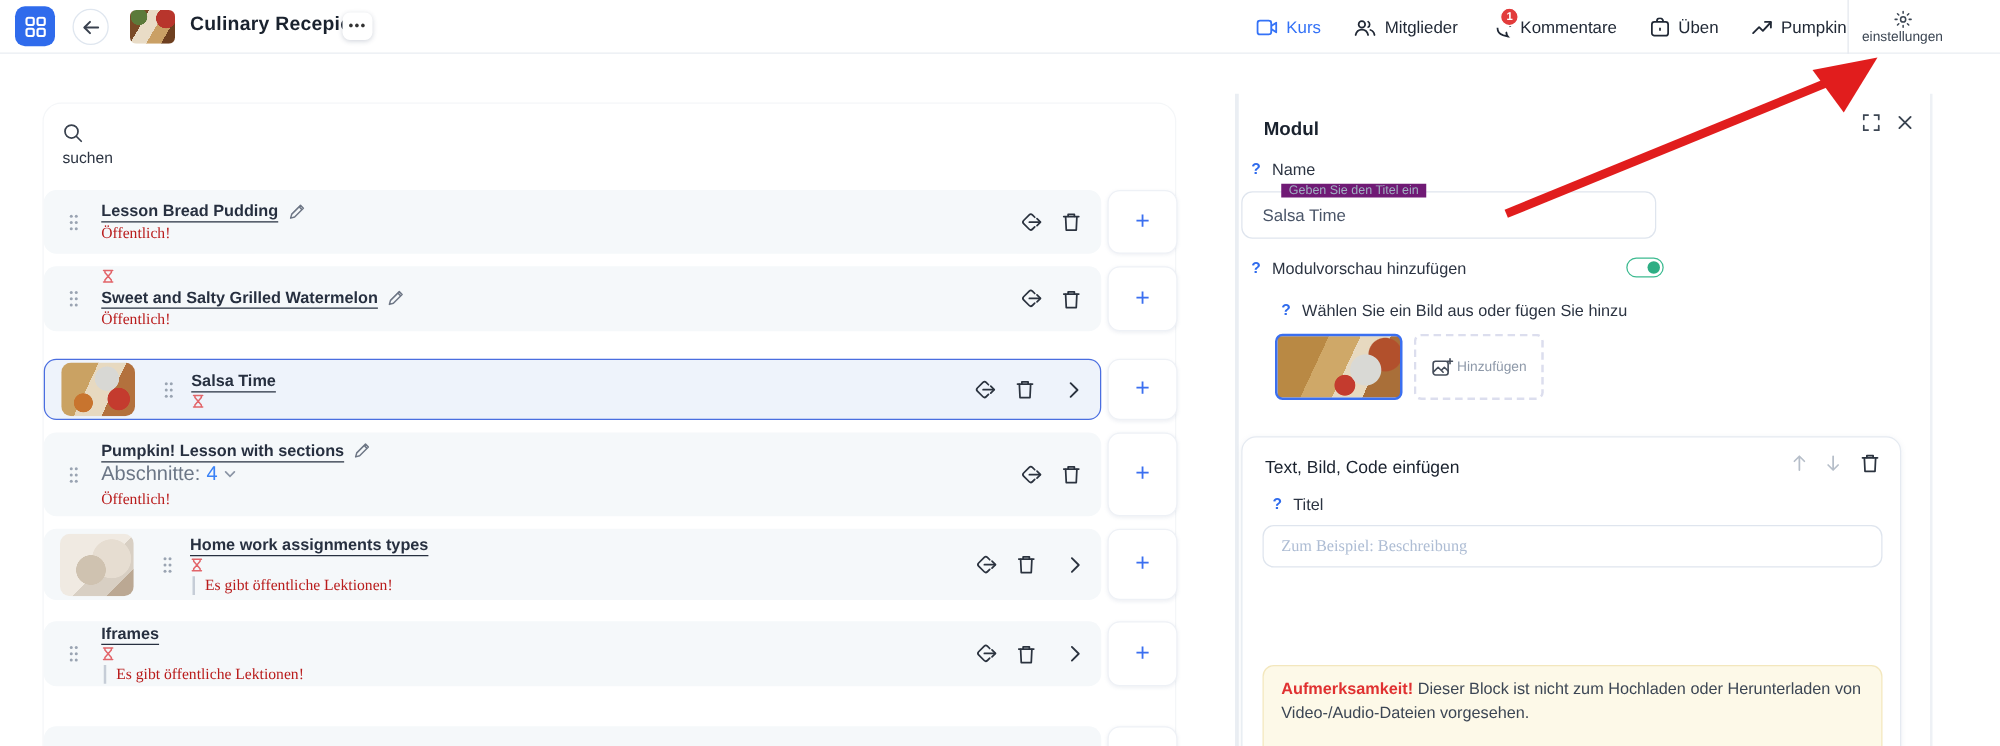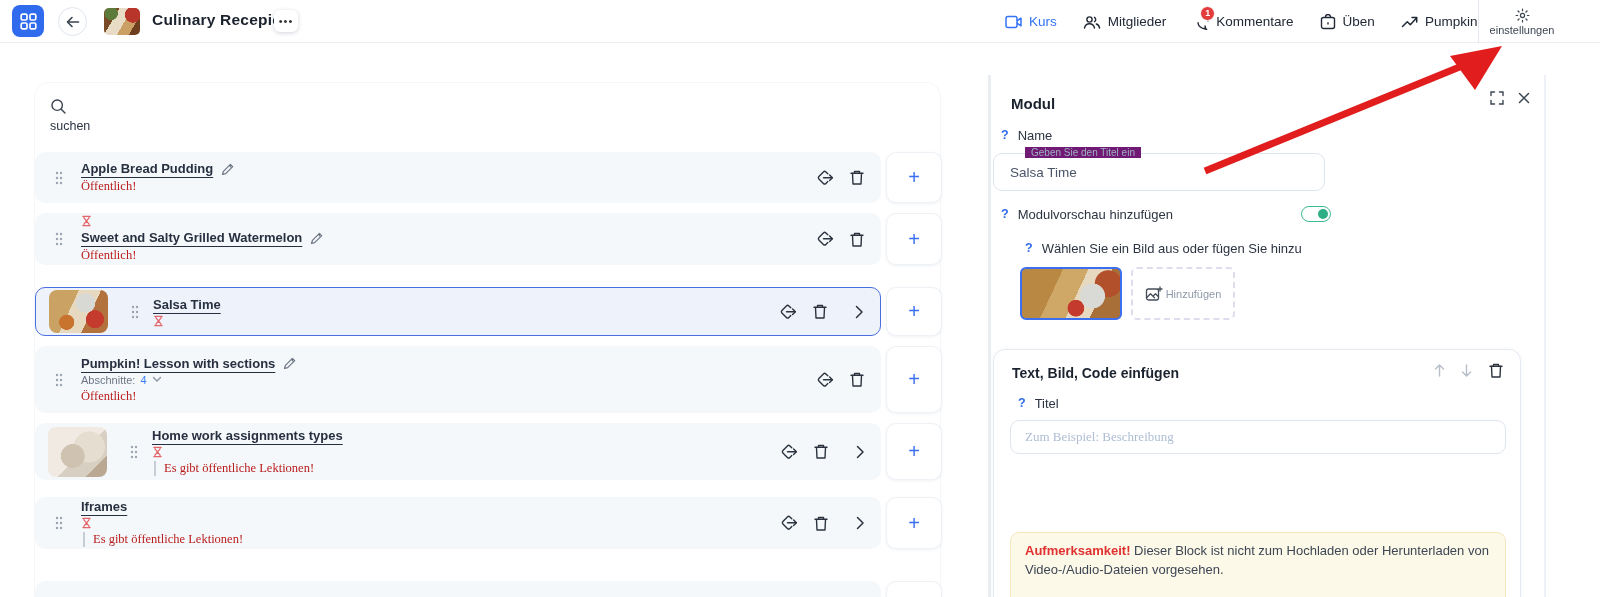--- a/index.html
+++ b/index.html
@@ -46,21 +46,21 @@
   .t-home { width:59px; height:50px;
     background:
       radial-gradient(circle at 42% 58%, #cfc2b0 0 26%, transparent 27%),
       radial-gradient(circle at 70% 40%, #e6ddd1 0 30%, transparent 31%),
       linear-gradient(135deg,#f0eae2 0 55%, #d8cfc3 55% 80%, #bba893 80%); }
   .rowbody { display:flex; flex-direction:column; gap:3px; }
   .mtitle { display:flex; align-items:center; gap:8px; font-size:13px; font-weight:600; color:#273040; }
   .mtitle .txt { text-decoration:underline; text-underline-offset:4px; text-decoration-thickness:1px; cursor:pointer; }
   .status-green { font-size:12.5px; color:#b91c1c;font-family:Liberation Serif, serif; }
   .bar-status { border-left:2px solid #c6cdd7; padding-left:8px; margin-left:2px; }
-  .sections { display:flex; align-items:center; gap:5px; font-size:11px; color:#6b7686; }
+  .sections { display:flex; align-items:center; gap:5px; font-size:16px; color:#6b7686; }
   .sections .num { color:#3b82f6; cursor:pointer; }
   .row-actions { margin-left:auto; margin-right:16px; display:flex; align-items:center; gap:15px; }
   .icobtn { display:flex; align-items:center; justify-content:center; cursor:pointer; background:none; border:none; padding:0; }
   .addcard { position:absolute; left:886px; width:56px; background:#fff; border:1px solid #eef1f6; border-radius:10px; box-shadow:0 1px 3px rgba(120,140,170,.12); display:flex; align-items:center; justify-content:center; color:#3b6ff0; font-size:20px; font-weight:400; cursor:pointer; }
 
   
   .panel { position:absolute; left:988px; top:75px; width:558px; height:540px; background:#fff; border-left:3px solid #eaeef3; border-right:2px solid #eef1f5; }
   .panel-title { position:absolute; left:20px; top:20px; font-size:15px; font-weight:bold; color:#1a222e; }
   .panel-topicons { position:absolute; right:14px; top:16px; display:flex; align-items:center; gap:14px; }
   .qrow { position:absolute; display:flex; align-items:flex-start; gap:9px; font-size:13px; color:#2c3442; }
@@ -73,21 +73,21 @@
   .imgthumb { position:absolute; left:29px; top:192px; width:102px; height:53px; border:2px solid #3b6ff0; border-radius:6px; cursor:pointer;
     background:
       radial-gradient(circle at 72% 55%, #d9d9d5 0 16%, transparent 17%),
       radial-gradient(circle at 55% 80%, #c43b2e 0 12%, transparent 13%),
       radial-gradient(circle at 88% 30%, #b2502c 0 14%, transparent 15%),
       linear-gradient(115deg,#b98944 0 34%, #cfa868 34% 55%, #e7d9c0 55% 75%, #a96f39 75%); }
   .addimg-btn { position:absolute; left:140px; top:192px; width:104px; height:53px; border:2px dashed #dcdeee; border-radius:6px; background:#fff; display:flex; align-items:center; justify-content:center; gap:3px; cursor:pointer; }
   .addimg-btn .lbl { font-size:11px; color:#8e99a9; }
 
   .block-card { position:absolute; left:2px; top:274px; width:528px; height:266px; background:#fff; border:1px solid #e5eaf1; border-radius:12px 12px 0 0; box-shadow:0 1px 4px rgba(130,150,175,.10); }
-  .block-title { position:absolute; left:18px; top:15px; font-size:14px; font-weight:bold; color:#1a222e; }
+  .block-title { position:absolute; left:18px; top:15px; font-size:14px; font-weight:normal; color:#1a222e; }
   .block-icons { position:absolute; right:16px; top:12px; display:flex; align-items:center; gap:16px; }
   .titel-input { position:absolute; left:16px; top:70px; width:496px; height:34px; border:1px solid #dfe5ee; border-radius:9px; padding:0 14px; font-size:13px; font-family:Liberation Serif, serif; color:#4a5568; background:#fff; outline:none; }
   .titel-input::placeholder { color:#aebdd4; opacity:1; }
   .info-box { position:absolute; left:16px; top:117px; width:496px; min-height:52px; background:#e8f4fc; border:1px solid #bcdcf5; border-radius:9px; padding:9px 14px; font-size:13px; color:#3c4654; line-height:1.45; }
   .warn-box { position:absolute; left:16px; top:182px; width:496px; height:84px; background:#fdf9e8; border:1px solid #f3e7bd; border-radius:9px; padding:9px 14px; font-size:13px; color:#3c4654; line-height:1.45; }
   .warn-box b { color:#e03131; }
 
   .arrow-overlay { position:absolute; left:0; top:0; width:1600px; height:597px; pointer-events:none; z-index:9; }
   svg.ic { display:block; }
 </style>
@@ -192,21 +192,21 @@
           <circle cx="2" cy="2" r="1.2"></circle>
           <circle cx="6" cy="2" r="1.2"></circle>
           <circle cx="2" cy="7" r="1.2"></circle>
           <circle cx="6" cy="7" r="1.2"></circle>
           <circle cx="2" cy="12" r="1.2"></circle>
           <circle cx="6" cy="12" r="1.2"></circle>
         </svg>
     </span>
     <div class="rowbody" style="margin-left:18px;">
       <div class="mtitle">
-          <span class="txt">Apple Bread Pudding</span>
+          <span class="txt">Lesson Bread Pudding</span>
         <svg class="ic" width="14" height="14" viewBox="0 0 14 14" fill="none" stroke="#6d7685" stroke-width="1.2" stroke-linejoin="round">
             <path d="m1.5 12.5.9-3.2 7-7 2.3 2.3-7 7-3.2.9z"></path>
             <path d="m8.3 3.4 2.3 2.3"></path>
           </svg>
       </div>
       <div class="status-green">Öffentlich!</div>
     </div>
     <div class="row-actions">
       <button class="icobtn">
         <svg class="ic" width="18" height="18" viewBox="0 0 18 18" fill="none" stroke="#2b333f" stroke-width="1.4" stroke-linecap="round" stroke-linejoin="round">

